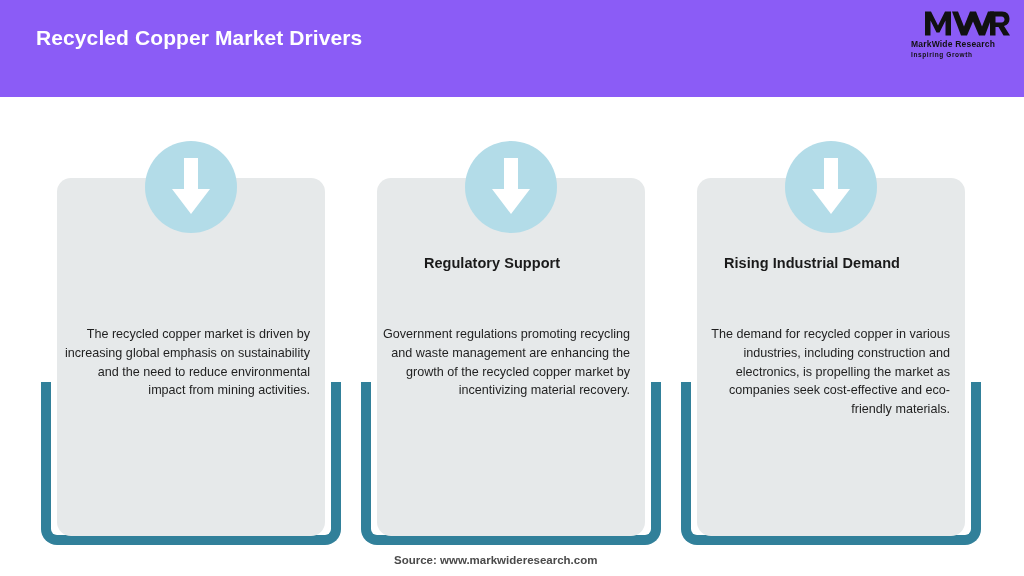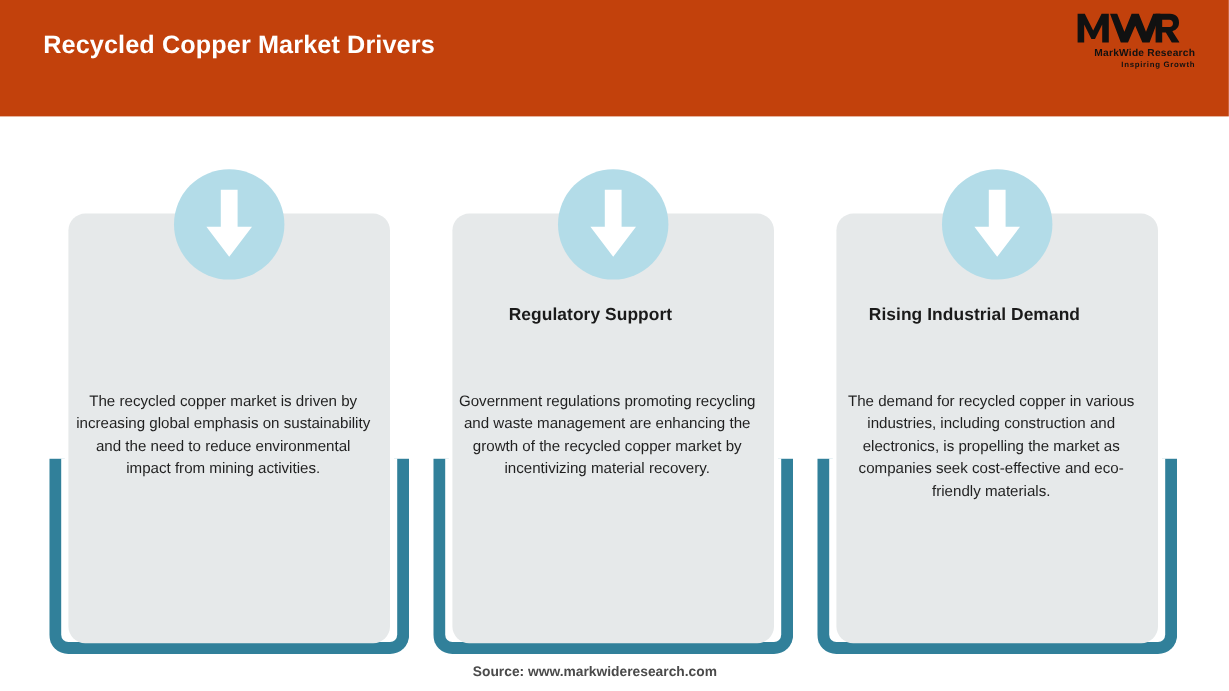--- a/index.html
+++ b/index.html
@@ -16,43 +16,43 @@
     -webkit-font-smoothing: antialiased;
   }
 
   
   .header {
     position: absolute;
     left: 0;
     top: 0;
     width: 1024px;
     height: 97px;
-    background: #c2410c;
+    background: #8b5cf6;
     box-sizing: border-box;
     padding-left: 12px;
   }
   .header-title {
     position: absolute;
     left: 36px;
     top: 26px;
     font-size: 21px;
     font-weight: bold;
     color: #ffffff;
     letter-spacing: 0.1px;
     white-space: nowrap;
   }
 
   
   .logo {
     position: absolute;
-    right: 28px;
+    right: 1px;
     top: 8px;
     width: 112px;
     height: 58px;
-    text-align: right;
+    text-align: left;
   }
   .logo-mark {
     display: block;
     margin: 0 auto;
     width: 86px;
     height: 30px;
   }
   .logo-name {
     display: block;
     font-size: 8.5px;
@@ -147,21 +147,21 @@
     letter-spacing: 0.05px;
   }
   .card-body {
     position: absolute;
     left: 24px;
     top: 228px;
     width: 248px;
     font-size: 12.6px;
     line-height: 18.8px;
     color: #1f1f1f;
-    text-align: center;
+    text-align: right;
   }
 
   
   .footer {
     position: absolute;
     left: 0;
     top: 552px;
     width: 1024px;
     height: 24px;
   }

